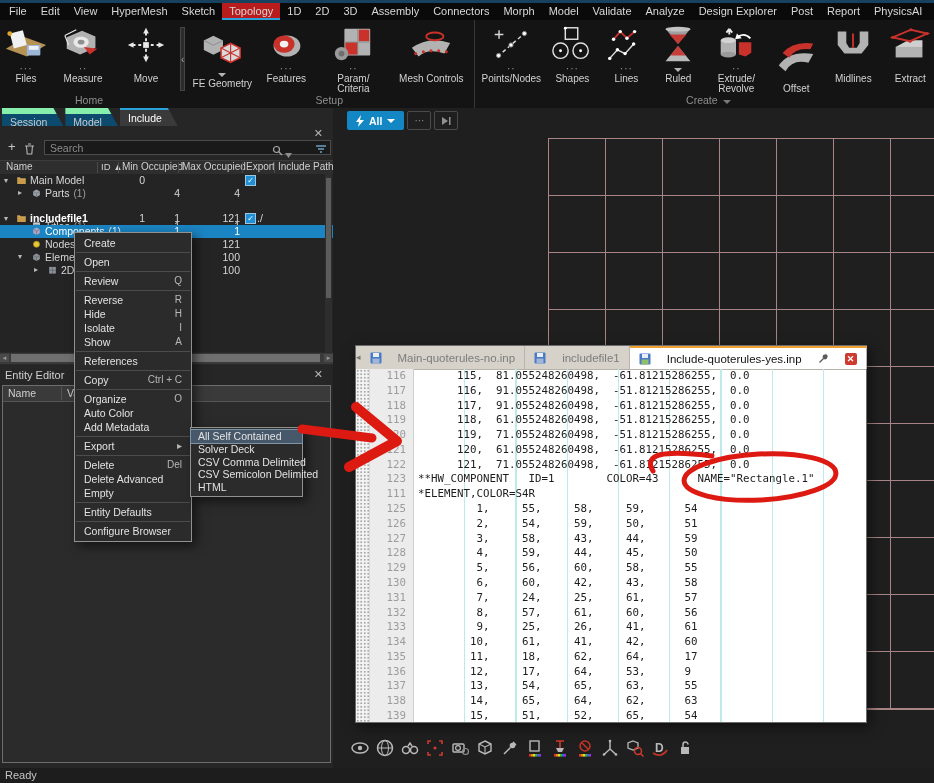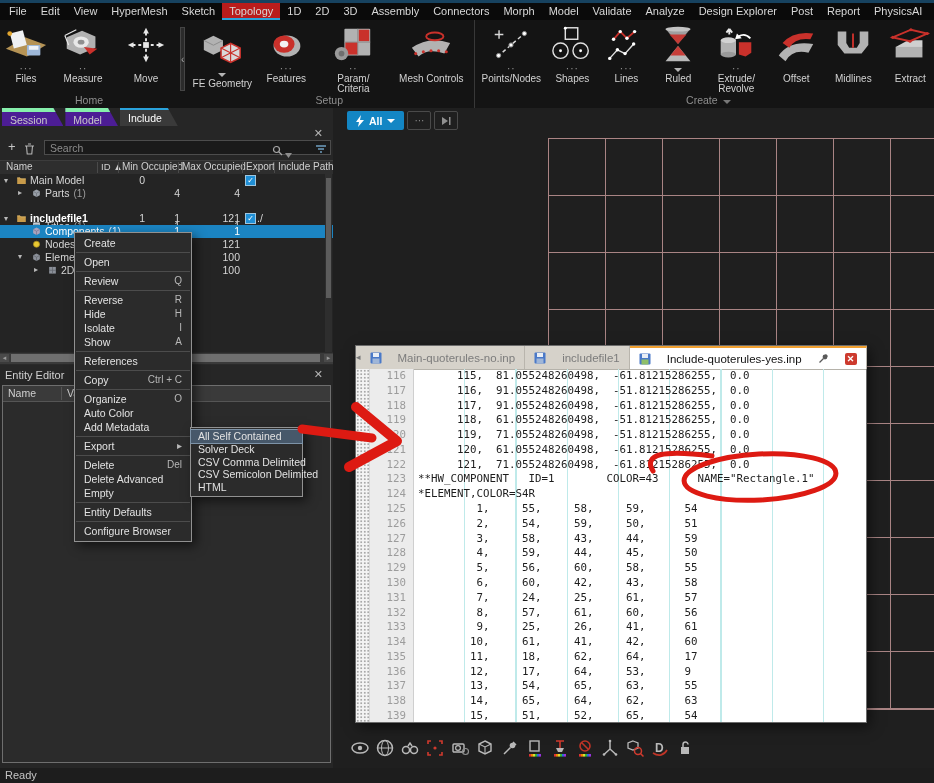--- a/index.html
+++ b/index.html
@@ -19,22 +19,22 @@
   .ricon svg{width:44px;height:40px}
   .rmark{height:7px;line-height:4px;font-size:10px;color:#9a9a9a;text-align:center;letter-spacing:1px}
   .rchev{width:0;height:0;border-left:4px solid transparent;border-right:4px solid transparent;border-top:4px solid #b5b5b5;margin:1px auto 2px}
   .rlab{font-size:10px;color:#d2d2d2;text-align:center;line-height:10px;white-space:pre-line}
   .rgl{height:14px;font-size:10.5px;color:#8f8f8f;text-align:center;line-height:13px}
   .rgl .caret{display:inline-block;width:0;height:0;border-left:4px solid transparent;border-right:4px solid transparent;border-top:4px solid #777;margin-left:5px}
   #collapse-btn{width:15px;height:62px;margin:7px 2px 0;background:#2b2b2b;border:1px solid #454545;color:#aaa;font-size:10px;display:flex;align-items:center;justify-content:center}
   
   #left{position:absolute;left:0;top:108px;width:333px;height:660px;background:#262626;border-right:1px solid #0b0b0b}
   #btabs{position:absolute;top:0;left:2px;height:18px;display:flex}
-  .btab{background:#4c1d95;color:#c9c9c9;font-size:10.5px;line-height:15px;padding:1px 16px 0 8px;margin-right:2px;
-        clip-path:polygon(0 0,calc(100% - 10px) 0,100% 100%,0 100%);border-top:4px solid #86efac}
+  .btab{background:#0c4a6e;color:#c9c9c9;font-size:10.5px;line-height:15px;padding:1px 16px 0 8px;margin-right:2px;
+        clip-path:polygon(0 0,calc(100% - 10px) 0,100% 100%,0 100%);border-top:6px solid #86efac}
   .btab.active{background:#3a3a3a;border-top:2px solid #2aa3dc;color:#fff}
   #bclose{position:absolute;top:20px;right:10px;color:#b5b5b5;font-size:11px;line-height:11px}
   #btn-add{position:absolute;left:8px;top:32px;color:#c5c5c5;font-size:13px;line-height:13px}
   #btn-trash{position:absolute;left:24px;top:33px}
   #bsearch{position:absolute;left:44px;top:32px;width:246px;height:13px;background:#1a1a1a;border:1px solid #4c4c4c;color:#bbb;font-size:10.5px;padding:0 34px 0 5px;outline:none;font-family:"Liberation Sans",sans-serif}
   #bsearch::placeholder{color:#8d8d8d}
   .searchIcons{position:absolute;top:34px}
   #btn-filter{position:absolute;right:6px;top:33px}
   #bhead{position:absolute;top:52px;left:0;width:333px;height:13px;background:#2e2e2e;border-top:1px solid #3c3c3c;border-bottom:1px solid #3c3c3c}
   .hcell{position:absolute;font-size:10px;color:#cfcfcf;line-height:12px;white-space:nowrap}
@@ -313,21 +313,21 @@
               <ellipse cx="15" cy="30" rx="8" ry="3" fill="#9a9a9a"></ellipse>
               <path d="M26 17h13v11l-6 4-7-2z" fill="#c9312b"></path>
               <path d="M38 13q-6-6-12-2" stroke="#fff" stroke-width="2" fill="none"></path>
               <polygon points="24,8 22,14 29,13" fill="#fff"></polygon>
             </svg>
           </div>
           <div class="rmark">··</div>
           <div class="rlab">Extrude/
 Revolve</div>
         </div>
-        <div class="ritem" style="width: 56px;">
+        <div class="ritem" style="width: 56px; justify-content: flex-end;">
           <div class="ricon">
             <svg viewBox="0 0 46 40">
               <path d="M5 31q11-16 36-12l-5 9q-17-4-24 9z" fill="#b2b2b2"></path>
               <path d="M9 18q11-13 32-10l-3 6q-16-2-22 9z" fill="#c9312b"></path>
             </svg>
           </div>
           <div class="rmark"></div>
           <div class="rlab">Offset</div>
         </div>
         <div class="ritem" style="width: 58px;">
@@ -583,21 +583,21 @@
       <div id="estipple"></div>
       <div id="egutter">
           <div class="ln">116</div>
           <div class="ln">117</div>
           <div class="ln">118</div>
           <div class="ln">119</div>
           <div class="ln">120</div>
           <div class="ln">121</div>
           <div class="ln">122</div>
           <div class="ln">123</div>
-          <div class="ln">124</div>
+          <div class="ln">111</div>
           <div class="ln">125</div>
           <div class="ln">126</div>
           <div class="ln">127</div>
           <div class="ln">128</div>
           <div class="ln">129</div>
           <div class="ln">130</div>
           <div class="ln">131</div>
           <div class="ln">132</div>
           <div class="ln">133</div>
           <div class="ln">134</div>

